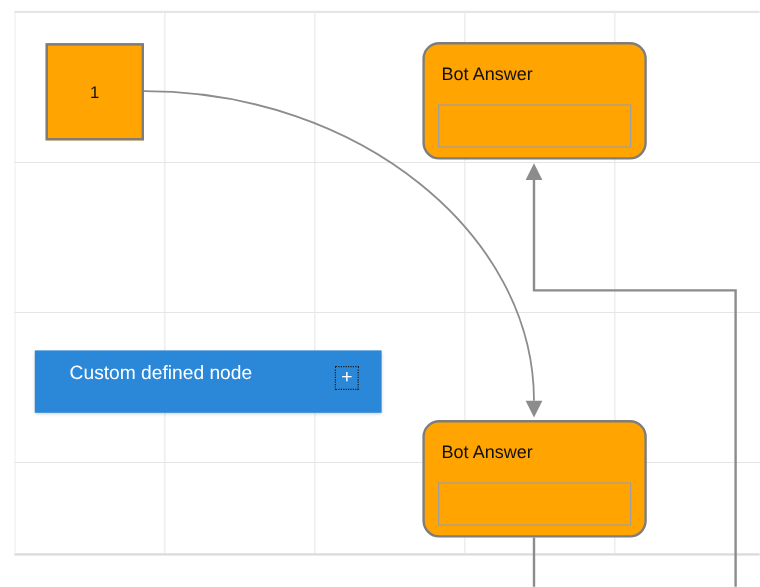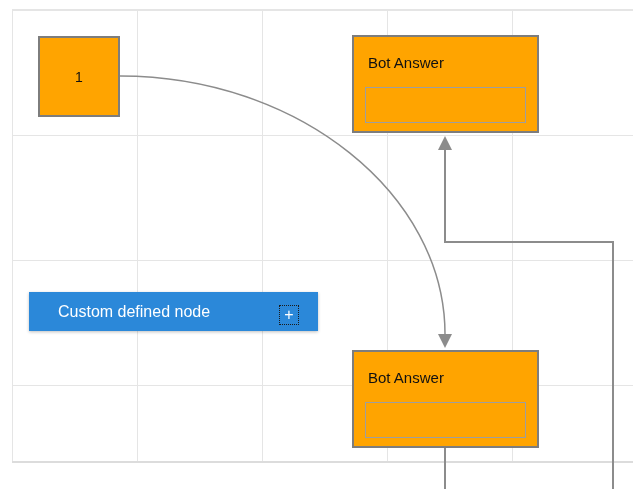--- a/index.html
+++ b/index.html
@@ -37,33 +37,33 @@
   .arrowhead{fill:var(--connector);stroke:none;}
   .node{
     position:absolute;background:var(--node-fill);
     border:2px solid var(--node-border);
   }
   .node-start{
     left:38px;top:36px;width:82px;height:81px;
     display:flex;align-items:center;justify-content:center;
     font-size:14px;color:var(--text-dark);
   }
-  .node-bot{left:352px;width:187px;height:98px;}
+  .node-bot{left:352px;width:187px;height:98px;border-radius:14px;}
   .node-bot.top{top:35px;}
   .node-bot.bottom{top:350px;}
   .node-bot .title{
     position:absolute;left:14px;top:17px;
     font-size:15px;color:var(--text-dark);white-space:nowrap;
   }
   .node-bot .inner-box{
     position:absolute;left:11px;top:50px;width:161px;height:36px;
     border:1px solid var(--inner-box-border);background:transparent;
   }
   .node-custom{
-    position:absolute;left:29px;top:292px;width:289px;height:39px;
+    position:absolute;left:29px;top:292px;width:289px;height:52px;
     background:var(--custom-node-fill);border:none;
     box-shadow:0 1px 3px rgba(0,0,0,0.25);
   }
   .node-custom .label{
     position:absolute;left:29px;top:0;height:39px;line-height:39px;
     font-size:16px;color:var(--text-light);white-space:nowrap;
   }
   .node-custom .plus-btn{
     position:absolute;left:250px;top:13px;width:20px;height:20px;
     border:1px dotted #1b1b1b;

